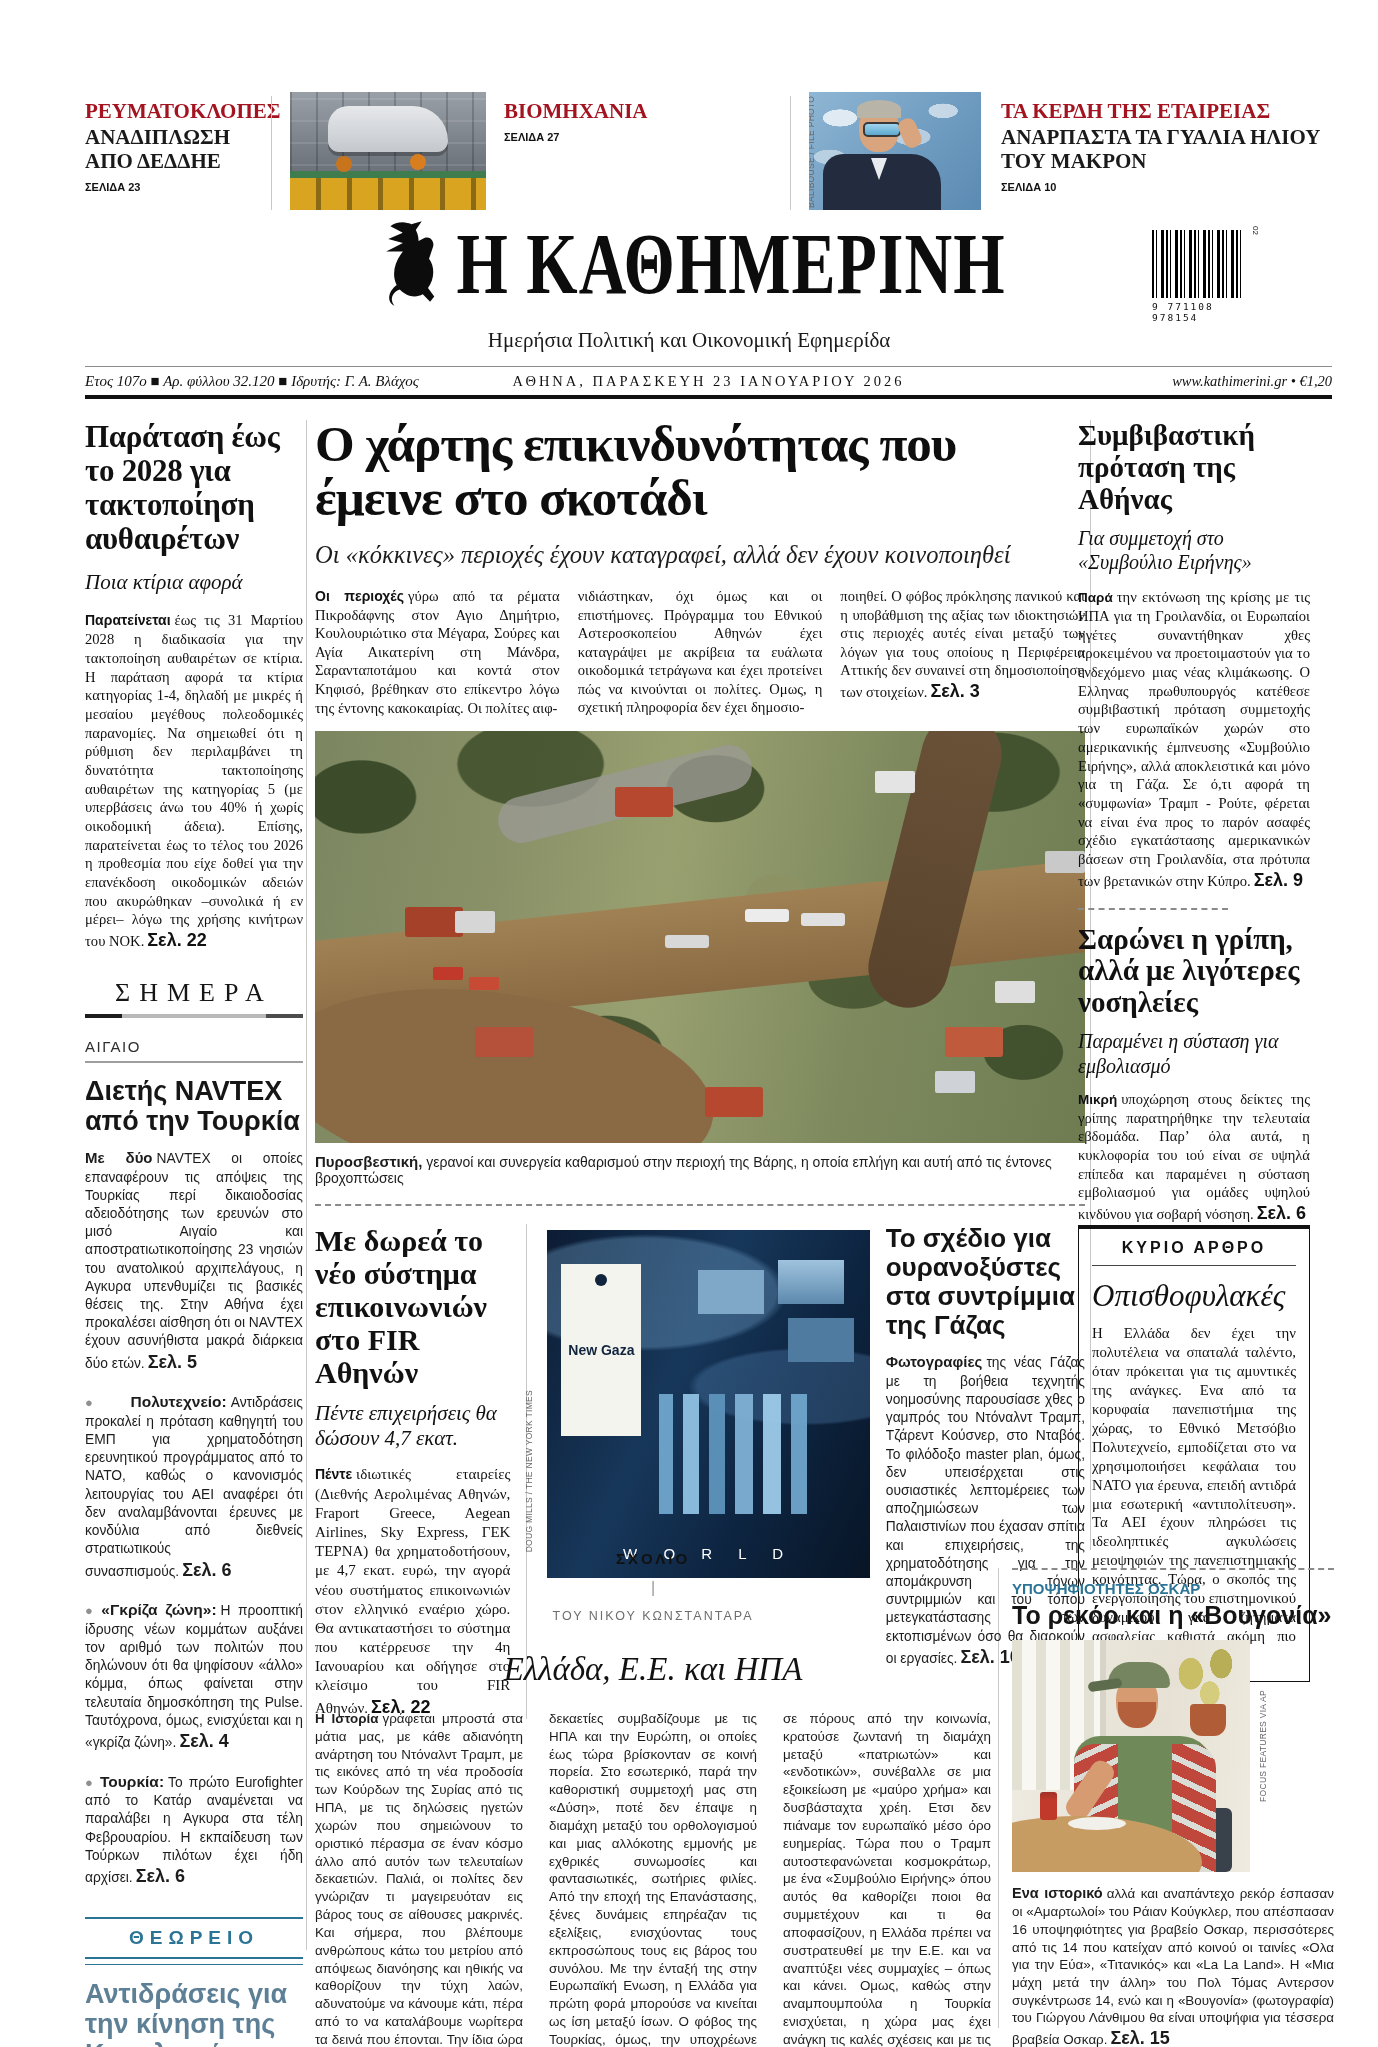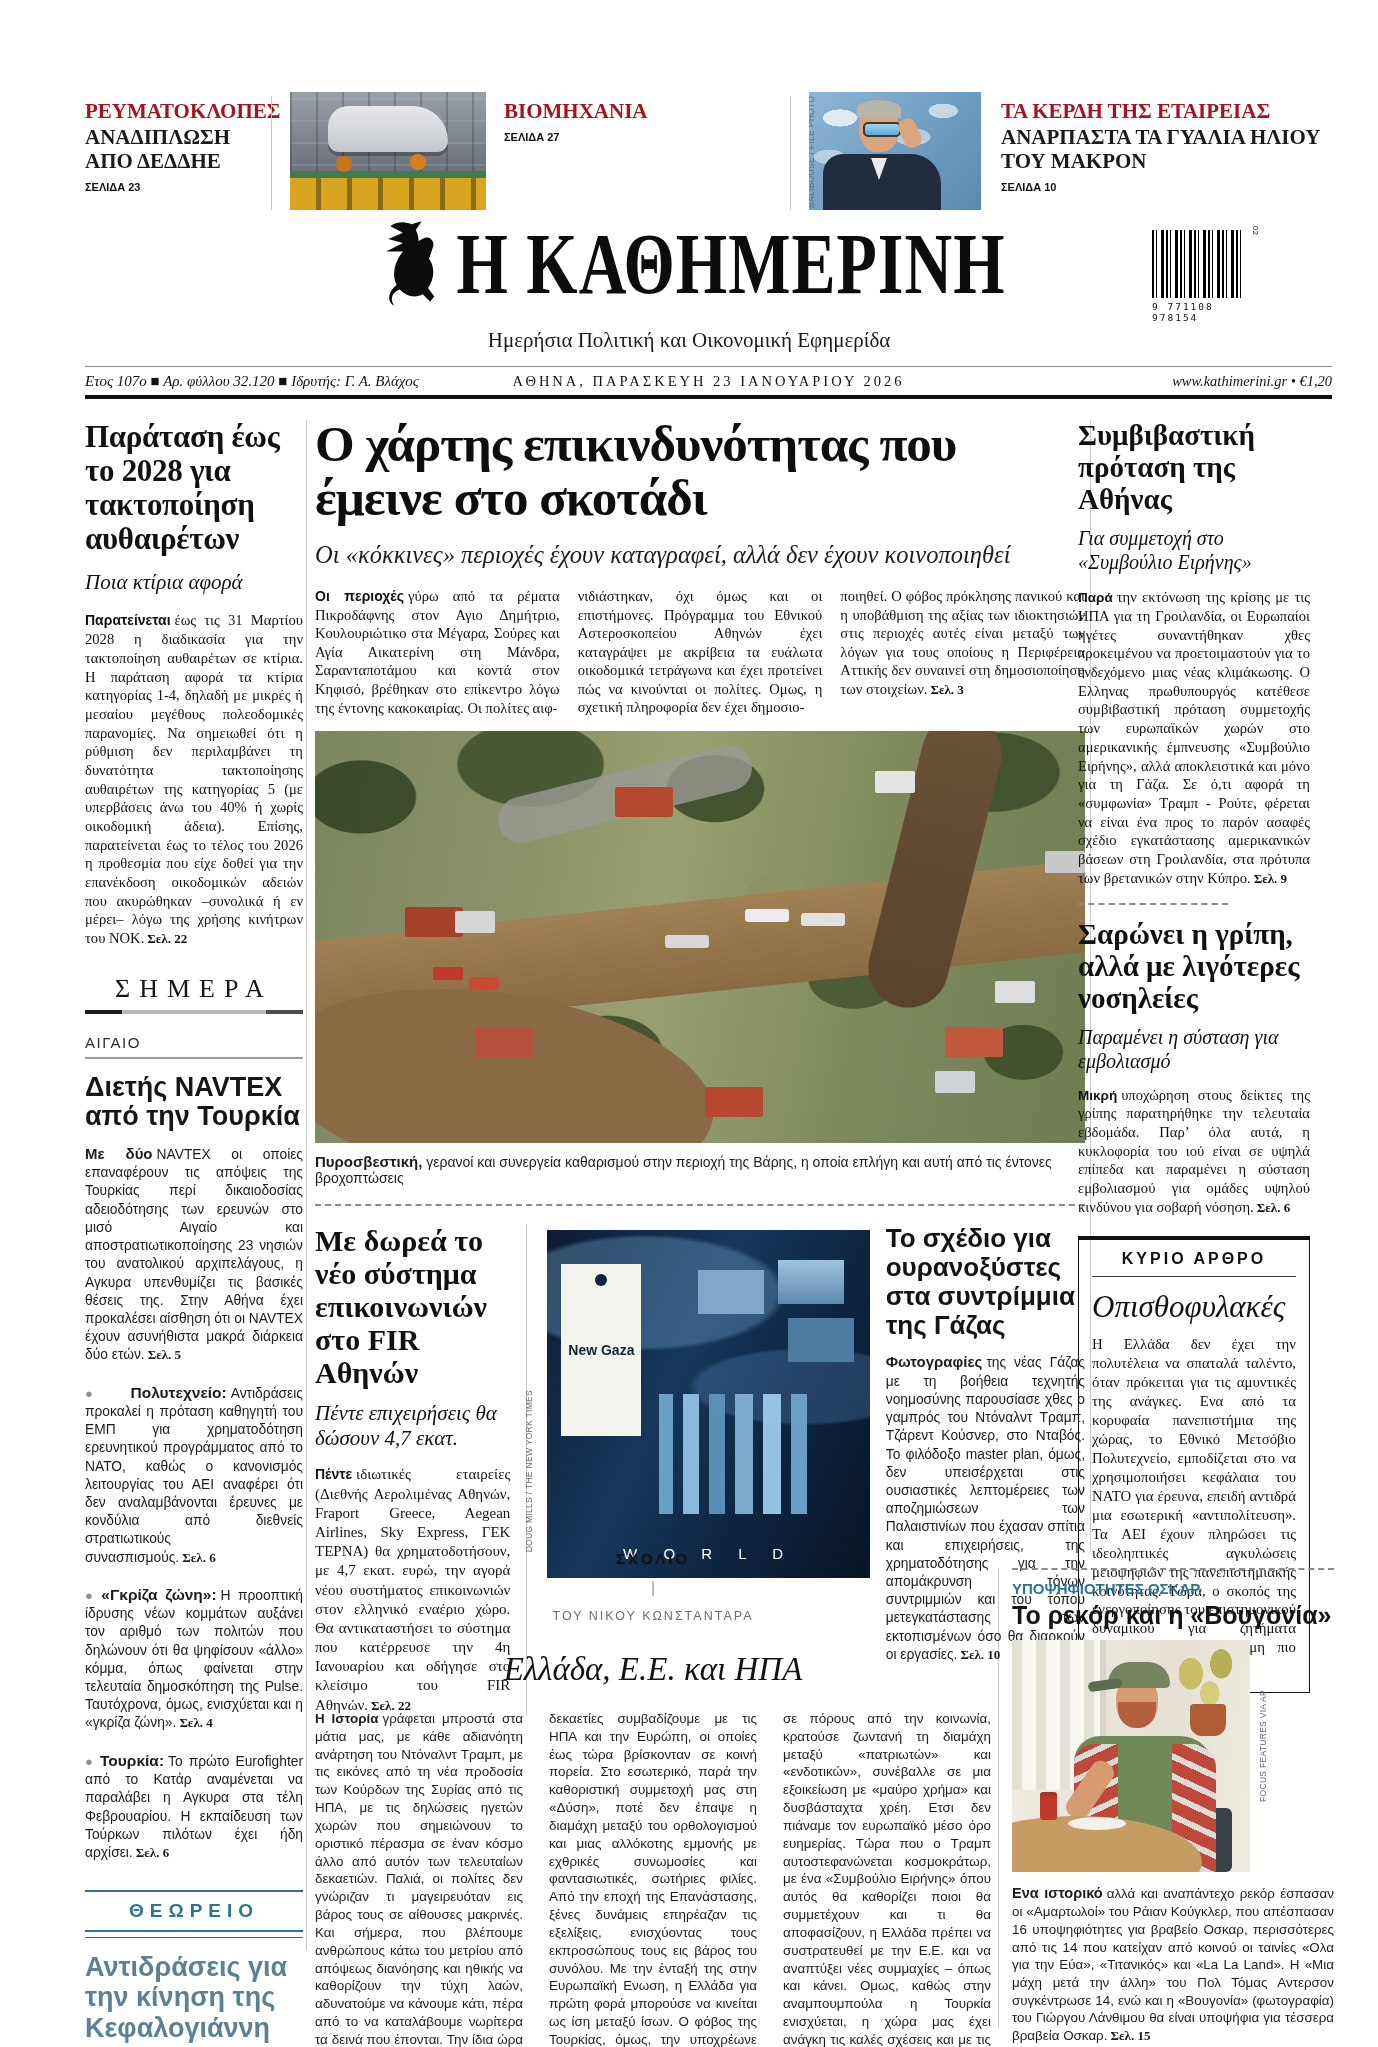--- a/index.html
+++ b/index.html
@@ -4,21 +4,21 @@
 <style>
   html,body{margin:0;padding:0;background:#ffffff;}
   .page{position:relative;width:1378px;height:2047px;background:#fff;overflow:hidden;
         font-family:"Liberation Serif",serif;color:#111;}
   .sans{font-family:"Liberation Sans",sans-serif;}
   .vrule{position:absolute;width:0;border-left:1px solid #c9c9c9;}
   .dashed{border:none;border-top:2px dashed #8a8a8a;margin:0;}
   .vcredit{position:absolute;writing-mode:vertical-rl;transform:rotate(180deg);
            font-family:"Liberation Sans",sans-serif;font-size:8.5px;color:#666;letter-spacing:.3px;}
   .lead{font-weight:bold;margin-right:4px;}
-  .pageref{font-weight:bold;font-family:Liberation Serif, serif;font-size:13px;margin-left:3px;white-space:nowrap;}
+  .pageref{font-weight:bold;font-family:Liberation Sans, sans-serif;font-size:18px;margin-left:3px;white-space:nowrap;}
   .body-serif{font-size:14.6px;line-height:1.28;text-align:justify;}
   .body-sans{font-family:"Liberation Sans",sans-serif;font-size:13.8px;line-height:1.32;text-align:justify;color:#1c1c1c;}
 
   
   .promos{position:absolute;left:85px;top:92px;width:1250px;height:118px;display:flex;align-items:stretch;}
   .promo-sep{width:0;border-left:1px solid #c9c9c9;margin:4px 18px 0 18px;}
   .promo-text{display:flex;flex-direction:column;padding-top:8px;}
   .promo-kicker{color:#a31420;font-weight:bold;font-size:21px;line-height:1.1;}
   .promo-title{font-size:21px;line-height:1.15;color:#1a1a1a;margin-top:2px;font-weight:bold;font-family:"Liberation Serif",serif;font-stretch:condensed;}
   .promo-page{font-family:"Liberation Sans",sans-serif;font-weight:bold;font-size:11px;margin-top:8px;color:#111;}
@@ -141,21 +141,21 @@
   .sx-by{font-family:"Liberation Sans",sans-serif;font-size:12.5px;letter-spacing:2px;color:#6e6e6e;white-space:nowrap;}
   .sx-title{text-align:center;font-style:italic;font-size:33px;margin-top:16px;color:#121212;}
   .sx-cols{display:flex;gap:26px;margin-top:22px;}
   .sx-cols p{margin:0;flex:1;font-family:"Liberation Sans",sans-serif;font-size:13.4px;line-height:1.33;color:#1d1d1d;text-align:justify;}
 
   
   .rightcol{position:absolute;left:1078px;top:420px;width:232px;}
   .r-title{font-weight:bold;font-size:29px;line-height:1.1;}
   .r-sub{font-style:italic;font-size:20px;line-height:1.22;margin-top:10px;}
   .r-dash{width:150px;margin:16px 0 14px 0;border-top:2px dashed #8a8a8a;}
-  .kyrio{margin-top:20px;border:1.5px solid #111;border-top:4px solid #111;padding:10px 13px 16px 13px;}
+  .kyrio{border:1.5px solid #111;border-top:4px solid #111;padding:10px 13px 16px 13px;}
   .kyrio-h{text-align:center;font-family:"Liberation Sans",sans-serif;font-weight:bold;font-size:16px;letter-spacing:3px;border-bottom:1px solid #444;padding-bottom:8px;}
   .kyrio-t{font-style:italic;font-size:31px;margin-top:12px;}
   .oscar{position:absolute;left:1012px;top:1568px;width:322px;border-top:2px dashed #8a8a8a;padding-top:10px;}
   .oscar-k{color:#2c7495;font-family:"Liberation Sans",sans-serif;font-weight:bold;font-size:15px;}
   .oscar-t{font-family:"Liberation Sans",sans-serif;font-weight:bold;font-size:25px;margin-top:4px;color:#141414;}
   .oscarphoto{position:relative;width:238px;height:232px;margin-top:10px;overflow:hidden;background:#e9e5da;}
   .bv-wall{position:absolute;inset:0;background:linear-gradient(100deg,#efece3,#e6e1d4 60%,#efebe0);}
   .bv-window{position:absolute;left:0;top:0;width:88px;height:150px;background:repeating-linear-gradient(90deg,#e3e0d4 0 10px,#f8f7f2 10px 24px);border-right:6px solid #d8d4c8;}
   .bv-pot{position:absolute;right:24px;top:64px;width:36px;height:32px;background:#b05c36;border-radius:4px 4px 12px 12px;}
   .bv-plant{position:absolute;right:6px;top:4px;width:76px;height:66px;background:

